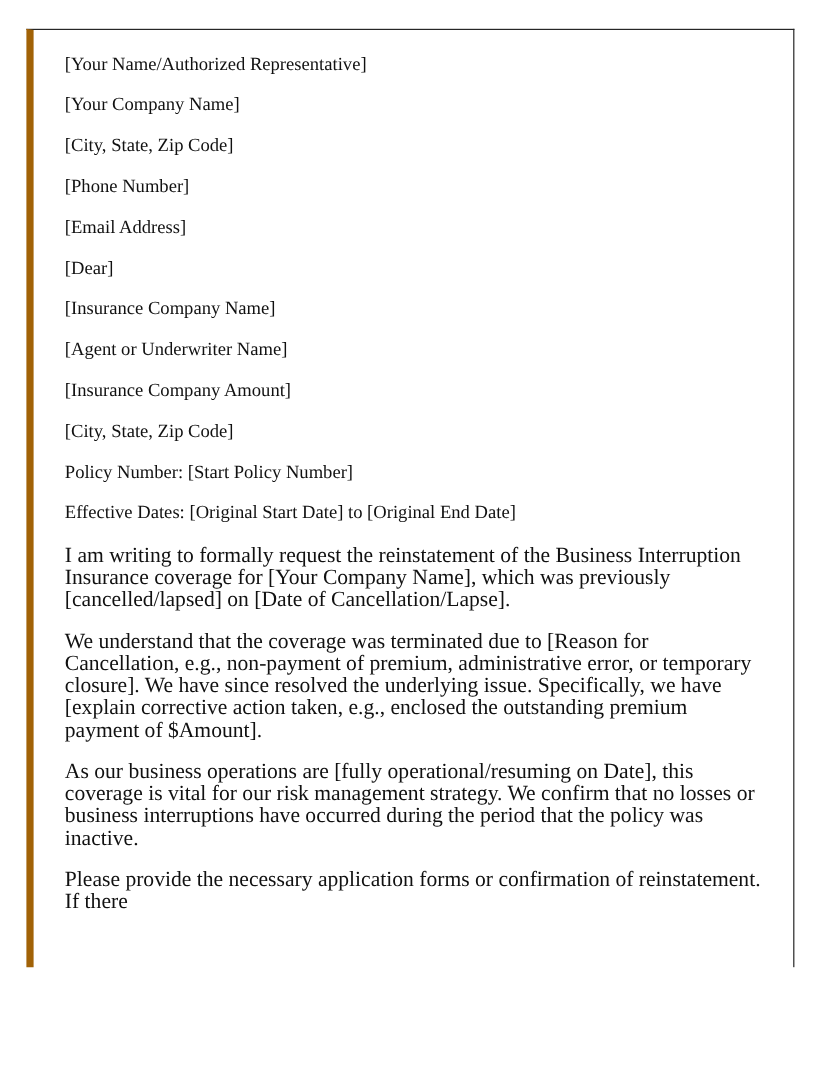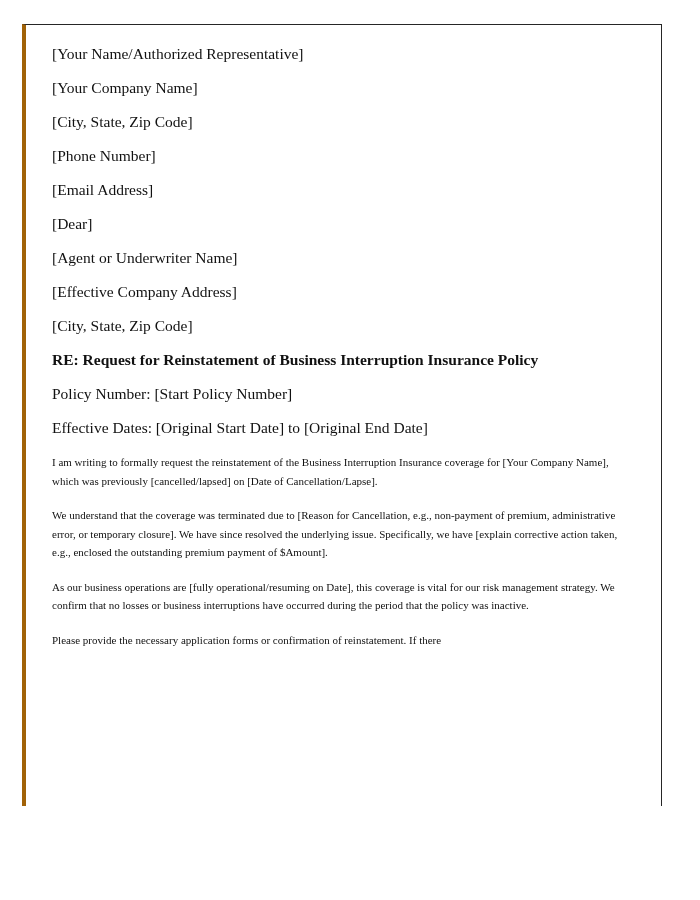--- a/index.html
+++ b/index.html
@@ -15,21 +15,21 @@
     color: #111111;
   }
 
   #letter-frame {
     position: absolute;
     left: 22px;
     top: 24px;
     width: 640px;          
     height: 782px;         
     box-sizing: border-box;
-    border-left: 4px solid #a16207;
+    border-left: 6px solid #a16207;
     border-right: 1px solid #262626;
     border-top: 1px solid #262626;
     border-bottom: none;
     overflow: hidden;
     background: #ffffff;
   }
 
   #letter-body {
     padding: 20px 26px 0 26px;
     box-sizing: border-box;
@@ -41,21 +41,21 @@
     margin: 0 0 16px 0;
     color: #111111;
     text-align: left;
   }
 
   .line.bold {
     font-weight: bold;
   }
 
   .para {
-    font-size: 11px;
+    font-size: 18px;
     line-height: 18.5px;
     margin: 0 0 16px 0;
     color: #111111;
     text-align: left;
   }
 
   
   .addr-block .line { margin-bottom: 16px; }
 </style>
 </head>
@@ -68,26 +68,26 @@
       <p class="line">[Your Name/Authorized Representative]</p>
       <p class="line">[Your Company Name]</p>
       <p class="line">[City, State, Zip Code]</p>
       <p class="line">[Phone Number]</p>
       <p class="line">[Email Address]</p>
     </div>
 
     <p class="line">[Dear]</p>
 
     <div class="addr-block">
+      <p class="line">[Insurance Company Name]</p>
       <p class="line">[Agent or Underwriter Name]</p>
-      <p class="line">[Effective Company Address]</p>
+      <p class="line">[Insurance Company Amount]</p>
       <p class="line">[City, State, Zip Code]</p>
     </div>
 
-    <p class="line bold">RE: Request for Reinstatement of Business Interruption Insurance Policy</p>
 
     <p class="line">Policy Number: [Start Policy Number]</p>
     <p class="line">Effective Dates: [Original Start Date] to [Original End Date]</p>
 
 
     <p class="para">I am writing to formally request the reinstatement of the Business Interruption Insurance coverage for [Your Company Name], which was previously [cancelled/lapsed] on [Date of Cancellation/Lapse].</p>
     <p class="para">We understand that the coverage was terminated due to [Reason for Cancellation, e.g., non-payment of premium, administrative error, or temporary closure]. We have since resolved the underlying issue. Specifically, we have [explain corrective action taken, e.g., enclosed the outstanding premium payment of $Amount].</p>
     <p class="para">As our business operations are [fully operational/resuming on Date], this coverage is vital for our risk management strategy. We confirm that no losses or business interruptions have occurred during the period that the policy was inactive.</p>
     <p class="para">Please provide the necessary application forms or confirmation of reinstatement. If there</p>
 

